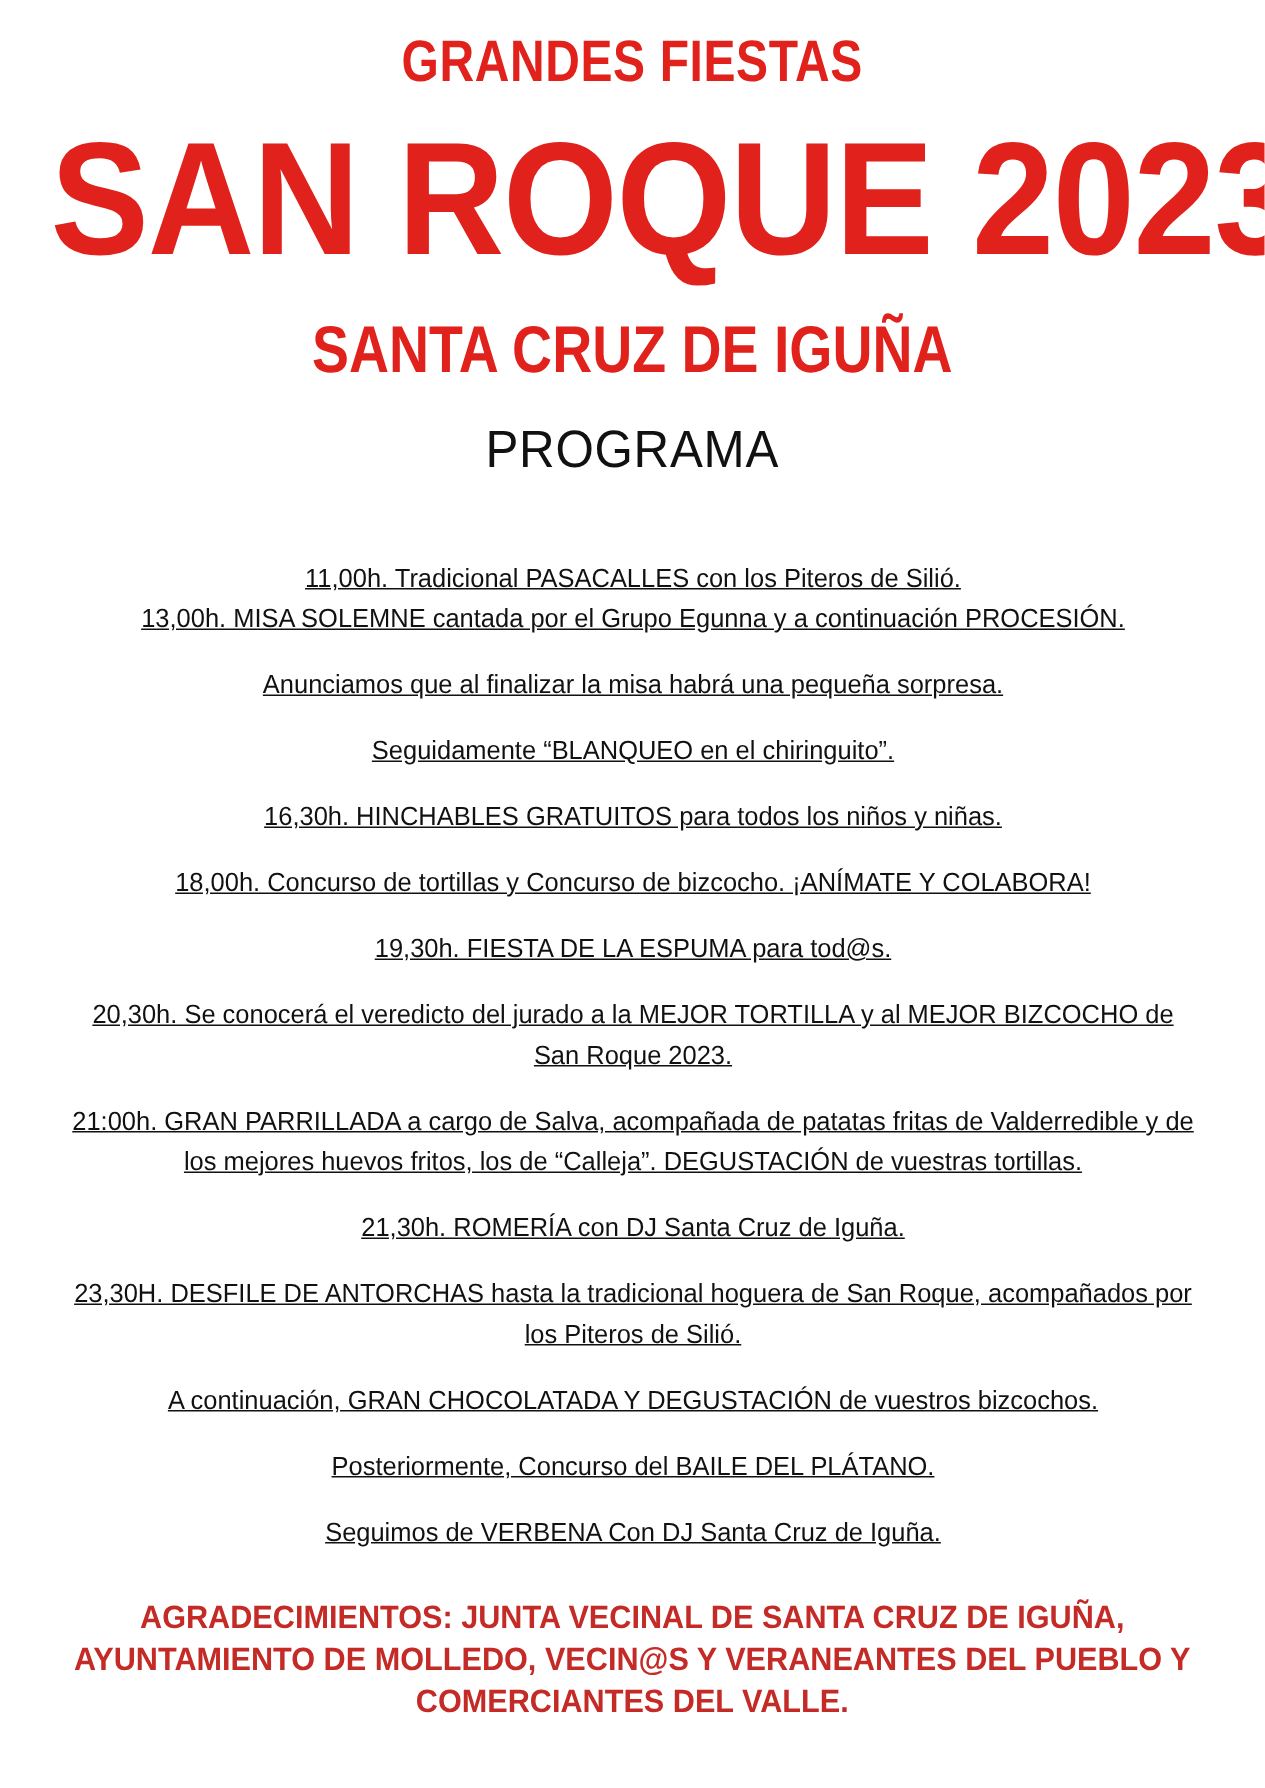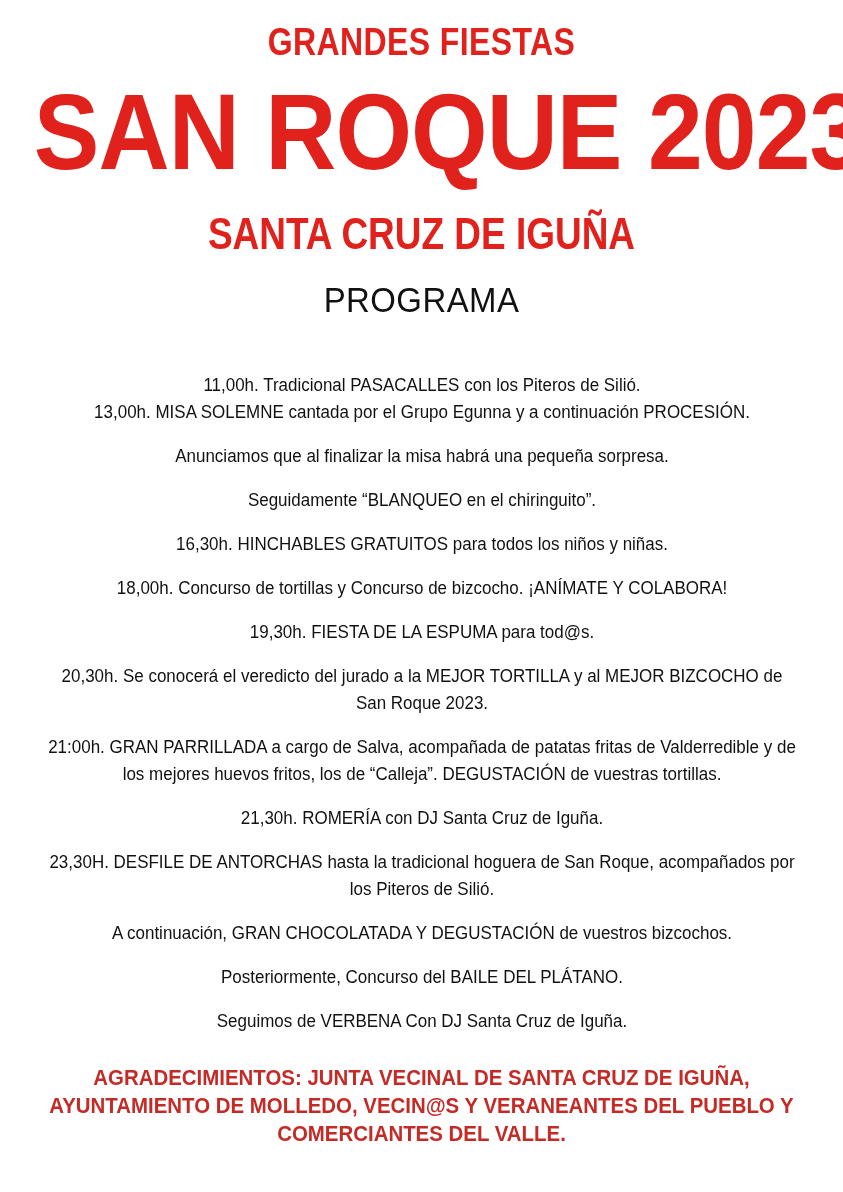--- a/index.html
+++ b/index.html
@@ -90,20 +90,21 @@
   }
   .dateline-wrap { text-align: center; }
 
   
   .program {
     width: 824px;
     box-sizing: border-box;
     padding: 0 16px;
     margin-top: 38px;
     text-align: center;
+    text-decoration: underline;
   }
   .entry {
     font-size: 17.5px;
     line-height: 27px;
     color: #111111;
     text-align: center;
     margin: 0;
     padding: 0;
     transform: scaleX(0.97);
     transform-origin: center center;

